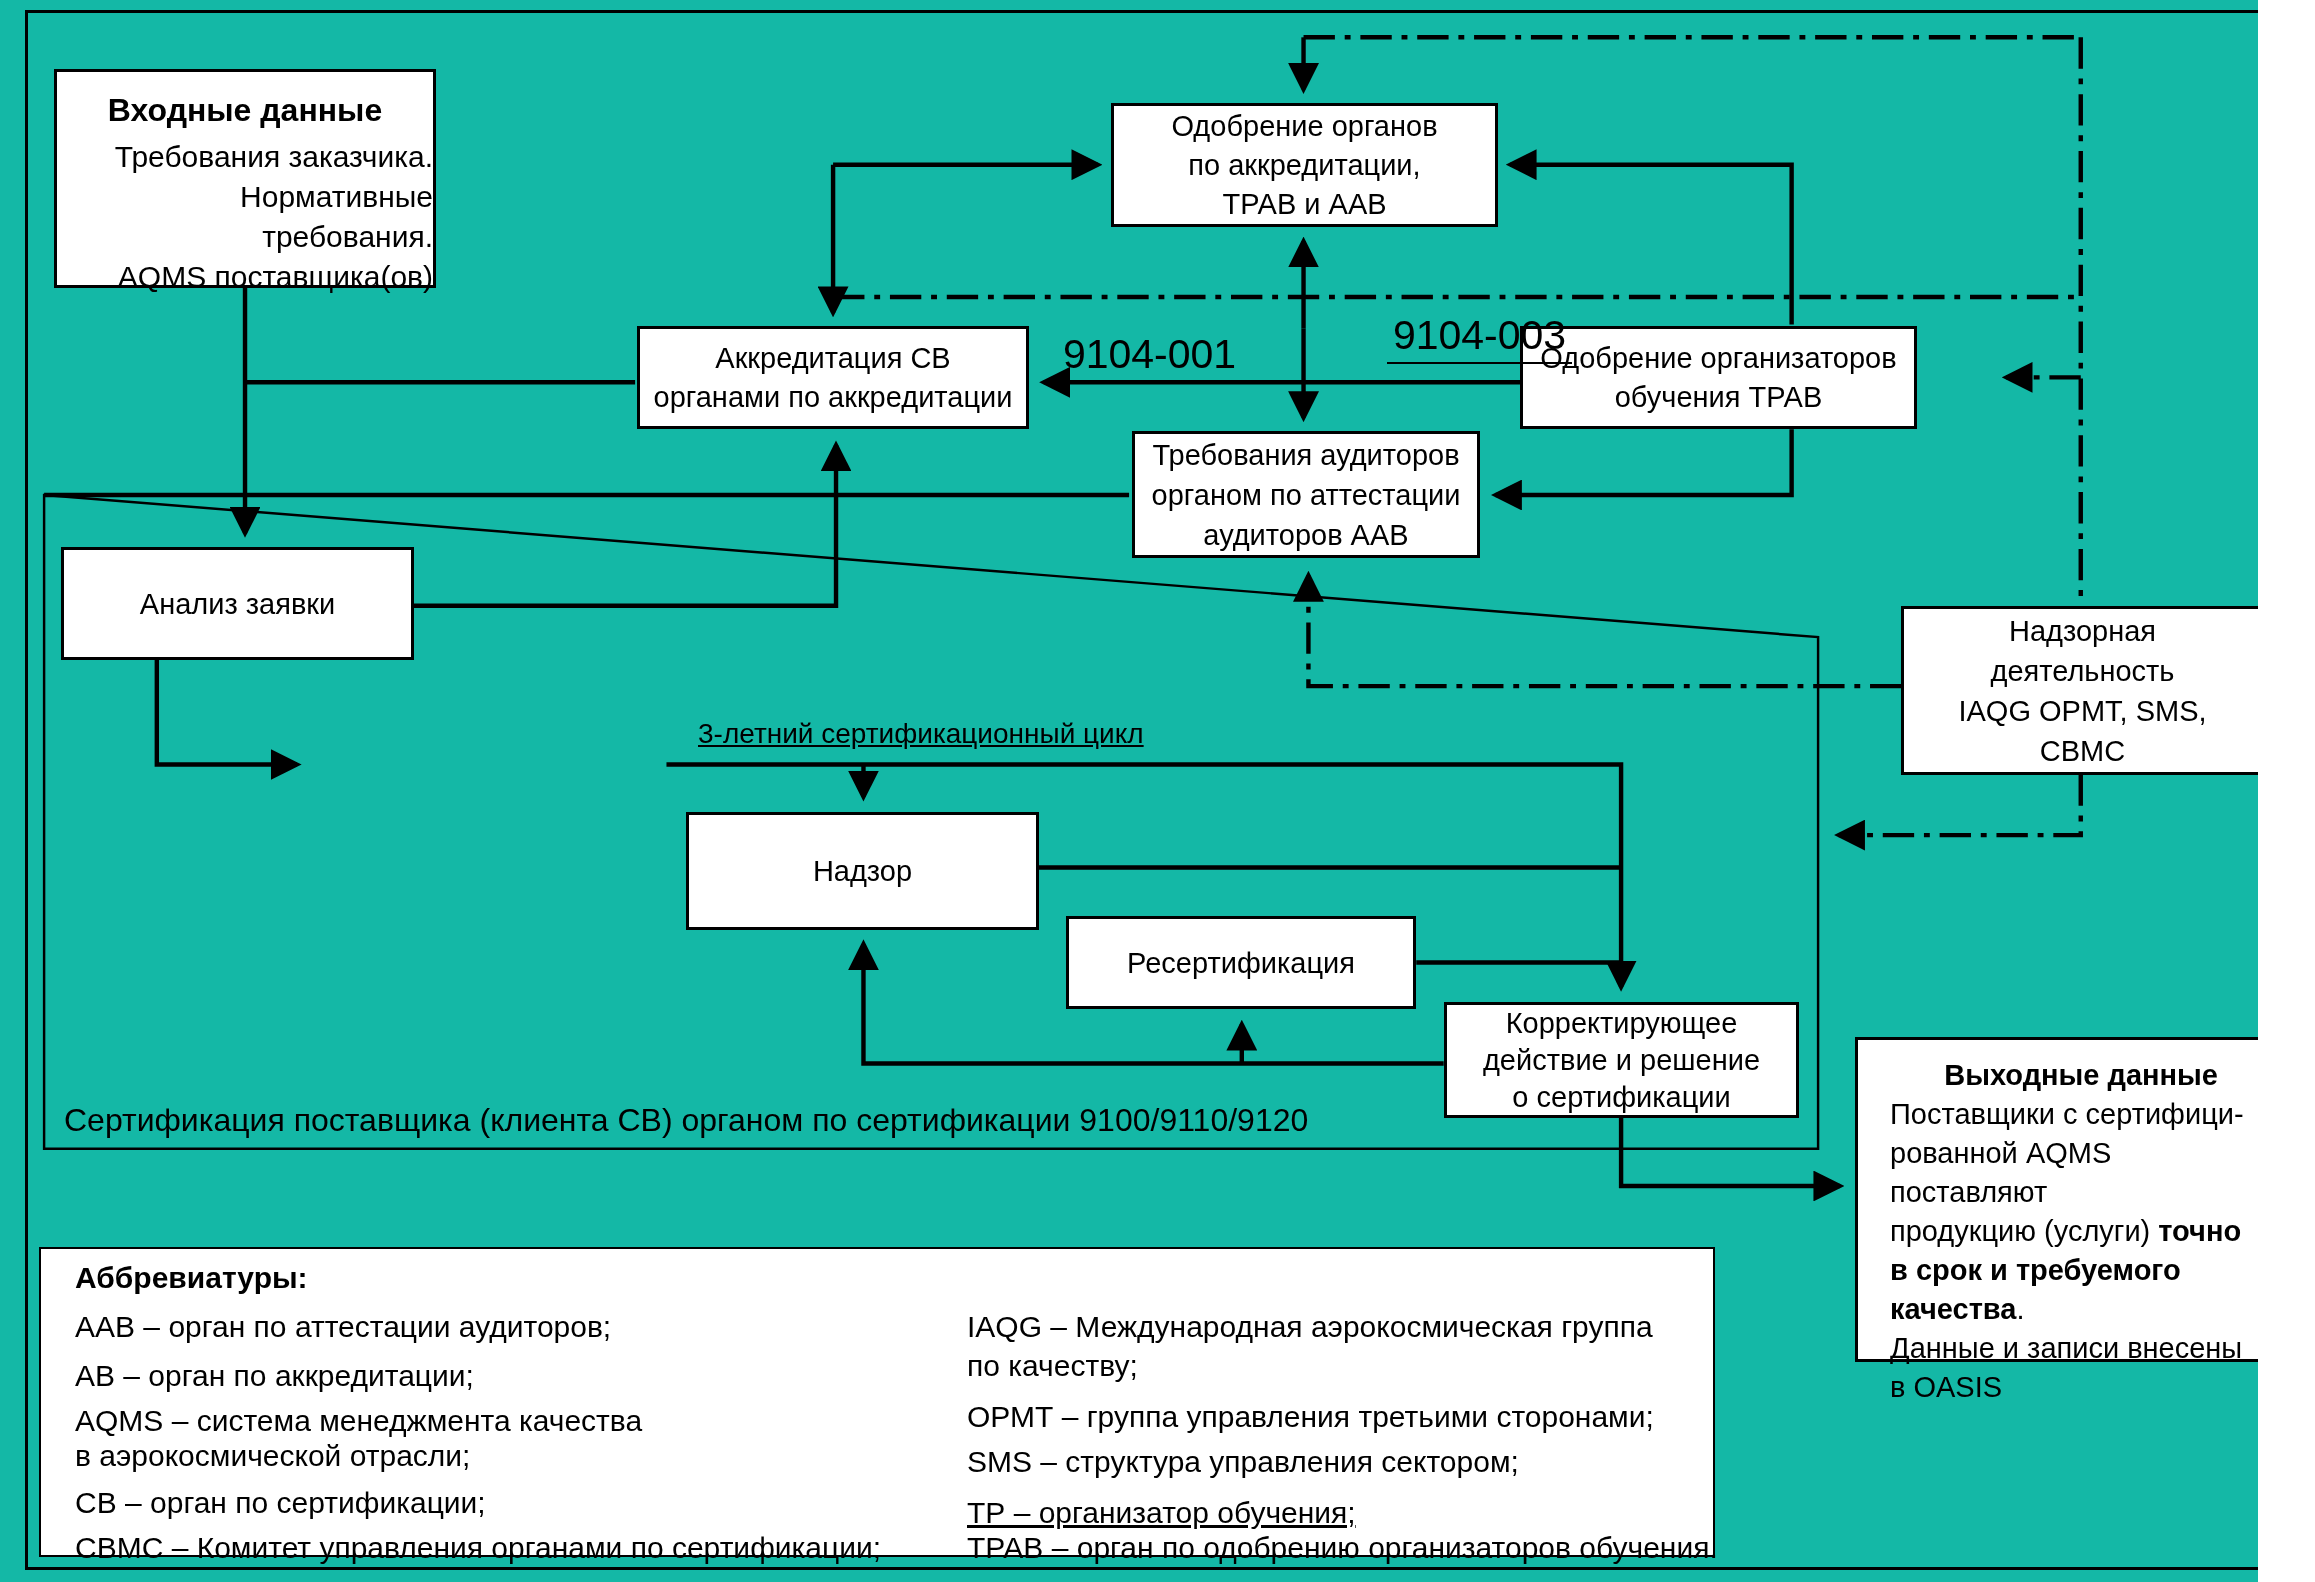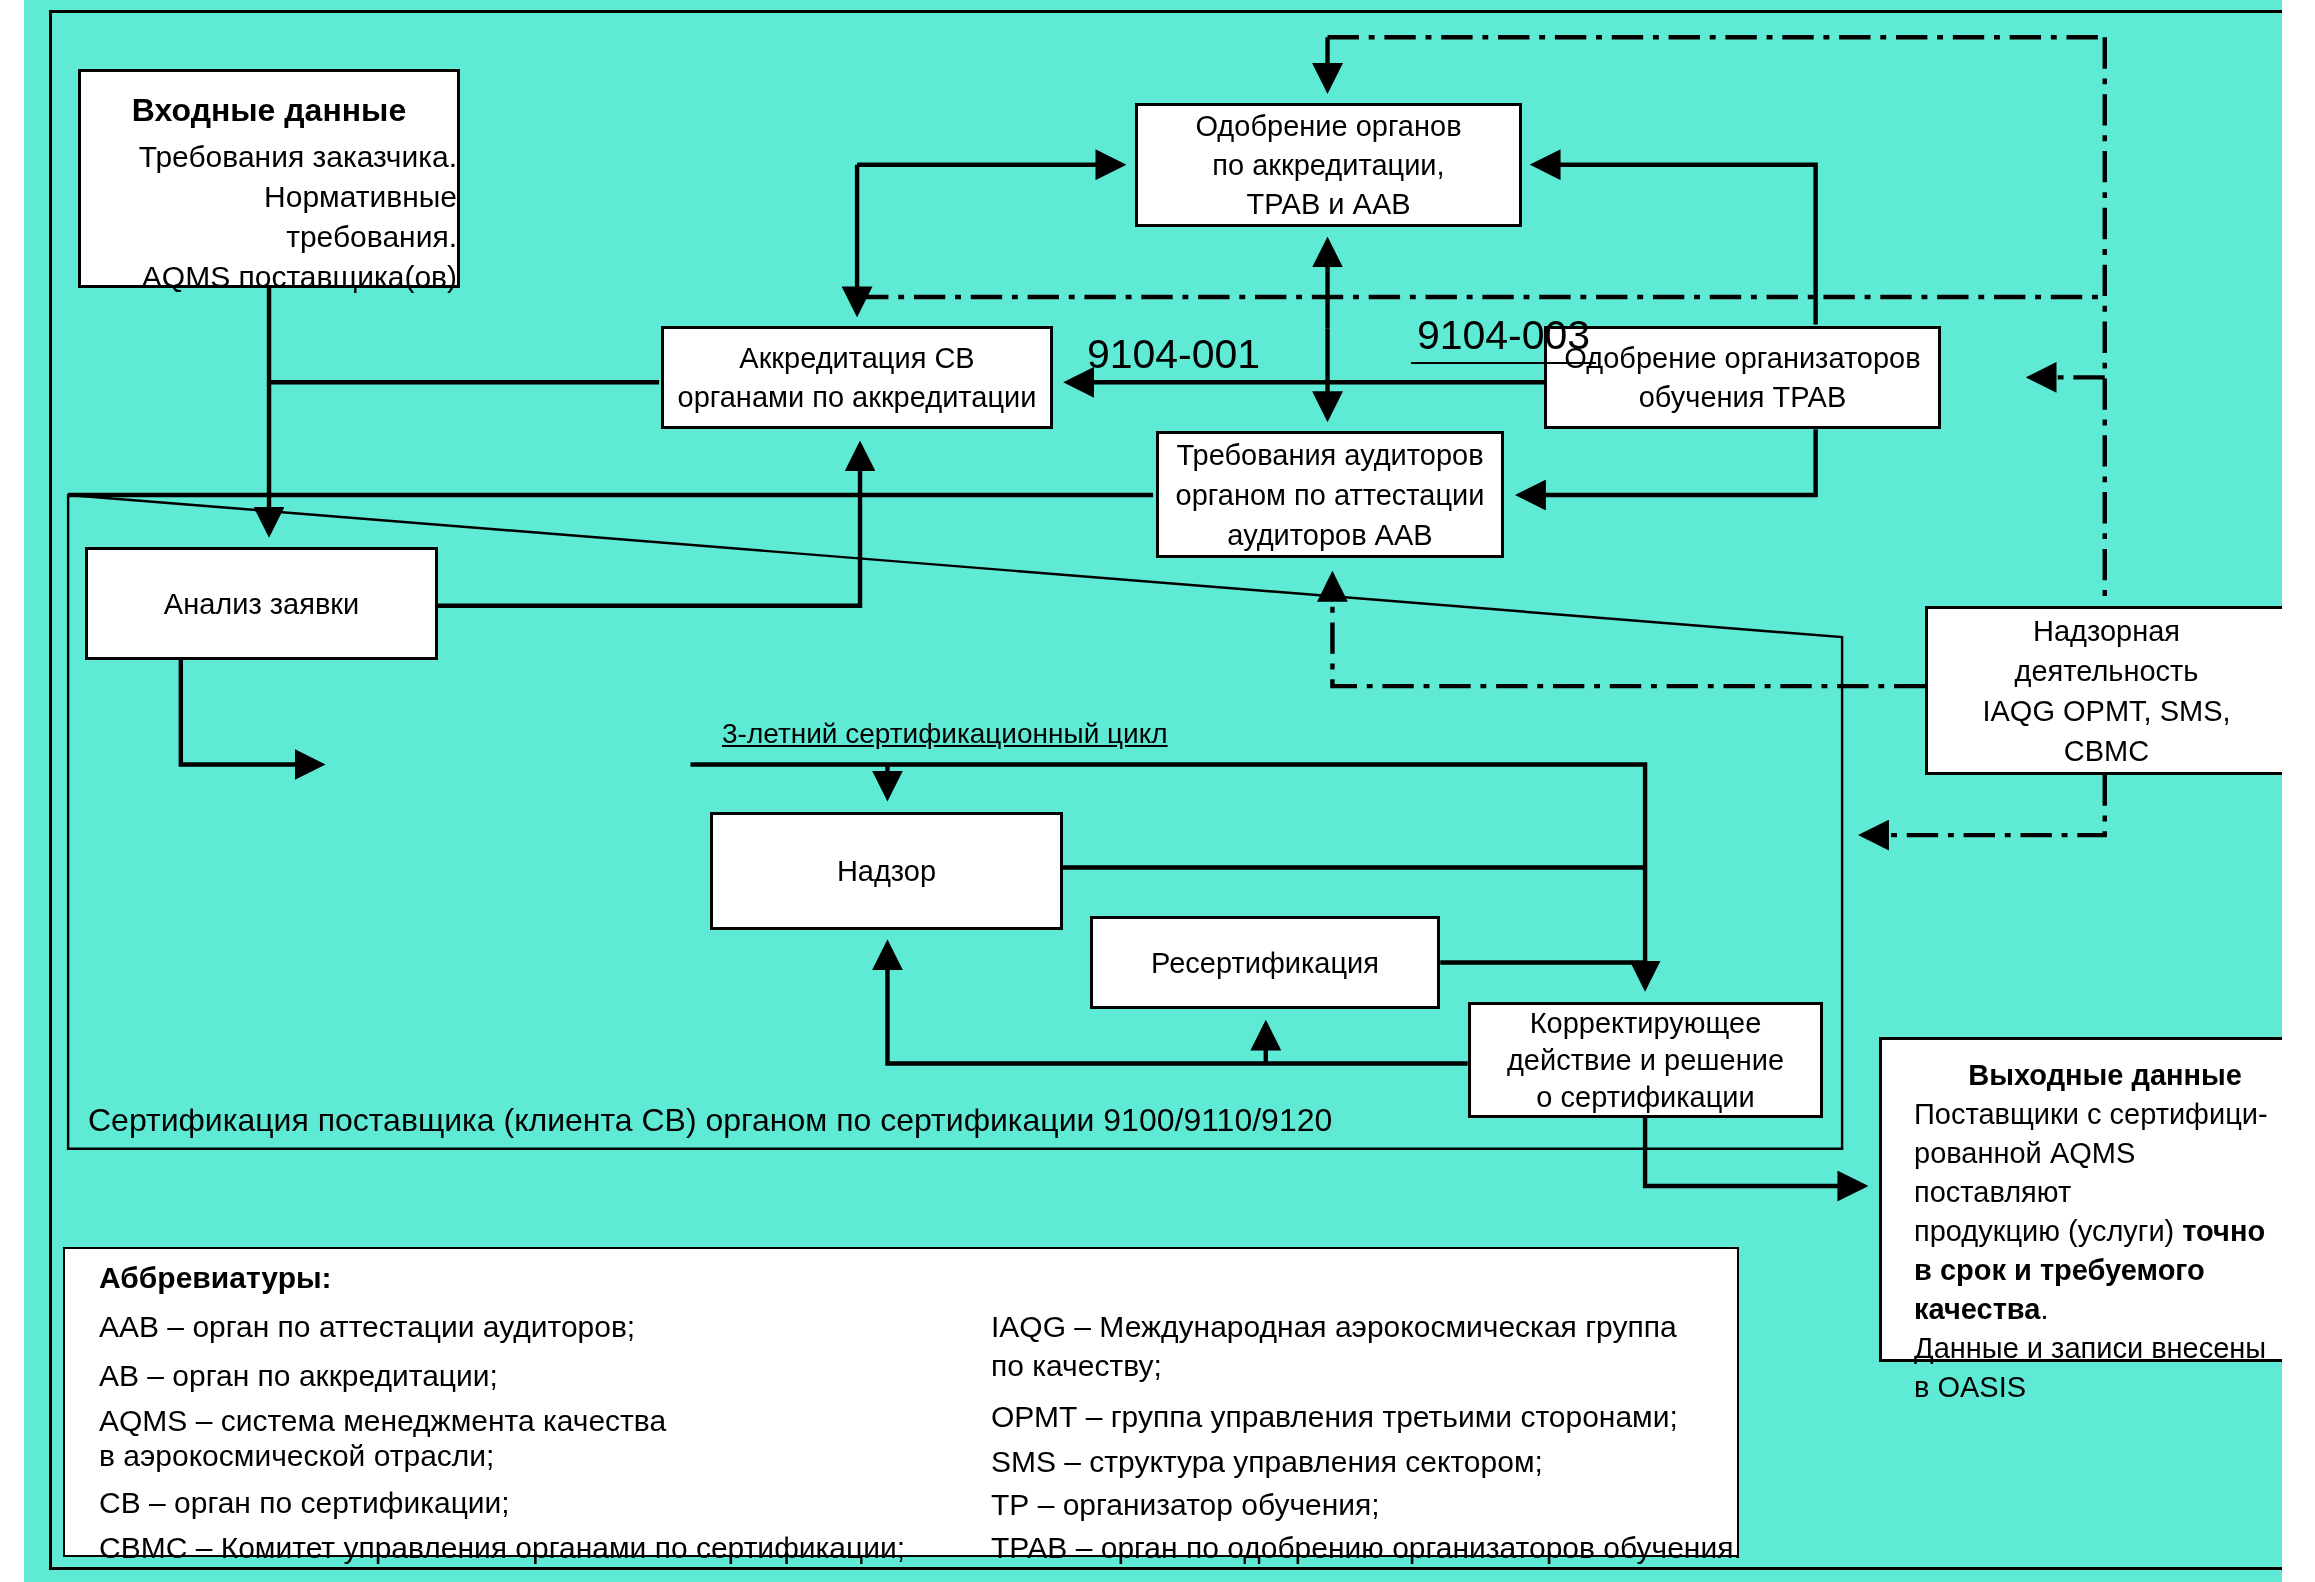--- a/index.html
+++ b/index.html
@@ -1,18 +1,18 @@
 <!DOCTYPE html>
 <html><head>
 <meta charset="utf-8">
 <style>
   html,body{margin:0;padding:0;background:#fff;}
   #stage{
-    position:relative;width:2258px;height:1583px;background:#5eead4;
-    font-family:"Liberation Sans", sans-serif;color:#000;overflow:hidden;margin-left:24px;
+    position:relative;width:2258px;height:1583px;background:#14b8a6;
+    font-family:"Liberation Sans", sans-serif;color:#000;overflow:hidden;
   }
   #frame{position:absolute;left:24.5px;top:9.8px;width:2258px;height:1554px;border:3.9px solid #000;}
   #wires{position:absolute;left:0;top:0;width:2315px;height:1583px;}
   .box{
     position:absolute;background:#fff;border:3.9px solid #000;box-sizing:border-box;
     display:flex;flex-direction:column;justify-content:center;align-items:center;
     text-align:center;font-size:29px;line-height:40px;
   }
   .box .ttl{font-weight:bold;}
   .lbl{position:absolute;white-space:nowrap;}
@@ -155,18 +155,18 @@
     <div class="lline" style="left:34px;top:61px;">ААВ – орган по аттестации аудиторов;</div>
     <div class="lline" style="left:34px;top:110px;">АВ – орган по аккредитации;</div>
     <div class="lline" style="left:34px;top:155px;">AQMS  – система менеджмента качества</div>
     <div class="lline" style="left:34px;top:190px;">в аэрокосмической отрасли;</div>
     <div class="lline" style="left:34px;top:237px;">СВ – орган по сертификации;</div>
     <div class="lline" style="left:34px;top:282px;">СВМС  – Комитет управления органами по сертификации;</div>
     <div class="lline" style="left:926px;top:61px;">IAQG – Международная аэрокосмическая группа</div>
     <div class="lline" style="left:926px;top:100px;">по качеству;</div>
     <div class="lline" style="left:926px;top:151px;">ОРМТ – группа управления третьими сторонами;</div>
     <div class="lline" style="left:926px;top:196px;">SMS  – структура управления сектором;</div>
-    <div class="lline" style="left:926px;top:239px;">ТР  – организатор обучения;</div>
+    <div class="lline" style="left:926px;top:247px;text-decoration:underline;">ТР  – организатор обучения;</div>
     <div class="lline" style="left:926px;top:282px;">ТРАВ  – орган по одобрению организаторов обучения.</div>
   </div>
 
 </div>
 
 
 </body></html>

